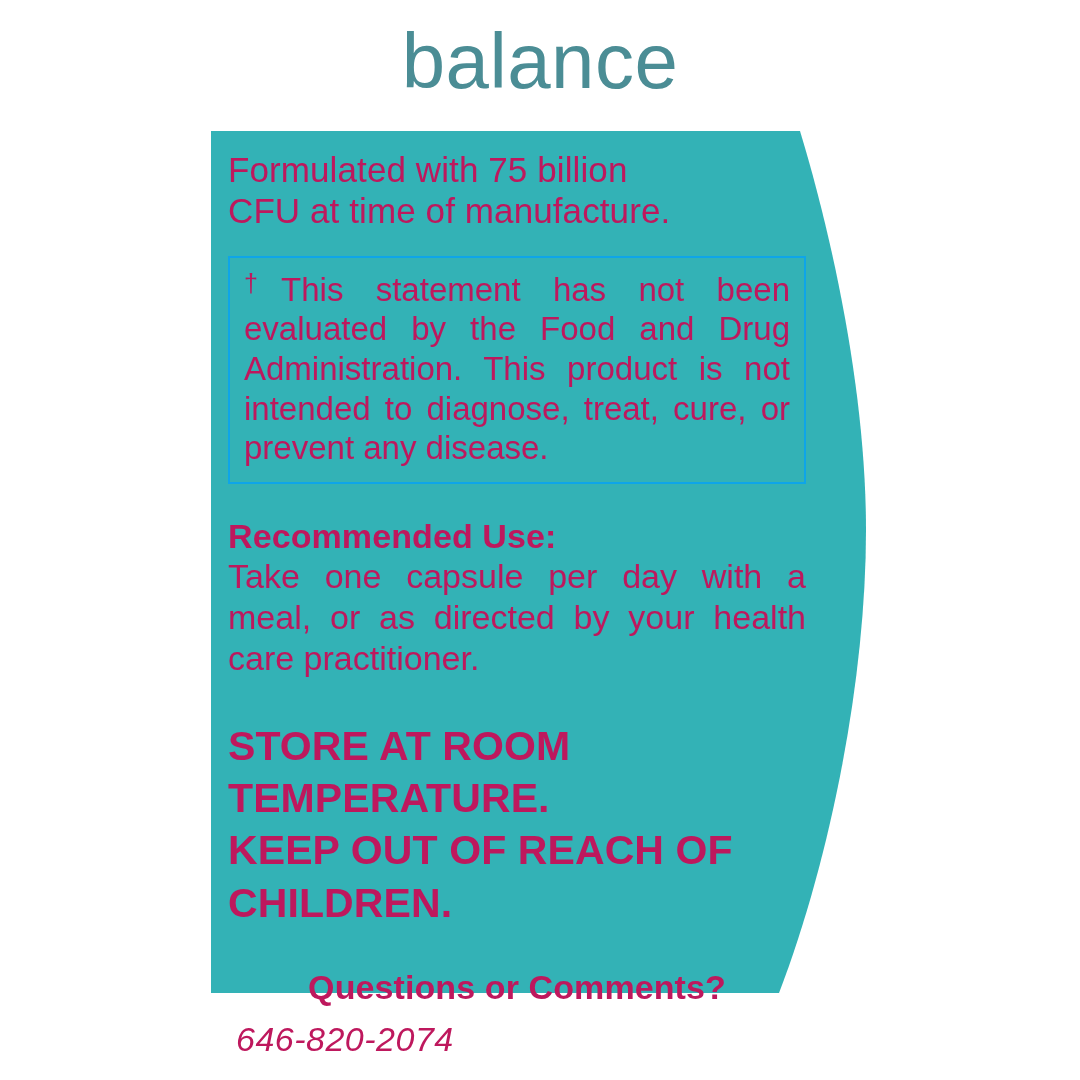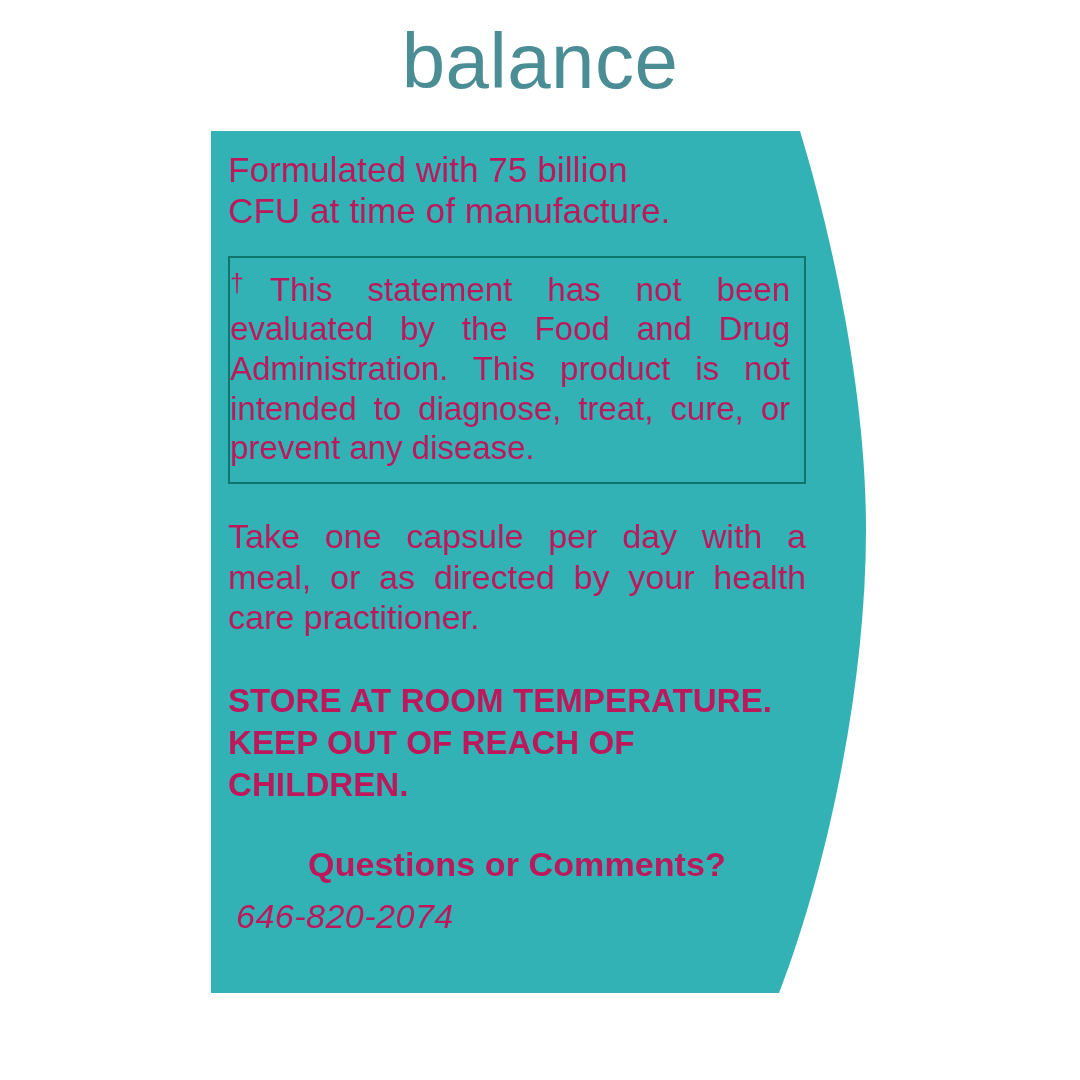--- a/index.html
+++ b/index.html
@@ -63,22 +63,22 @@
     font-weight: 400;
     line-height: 1.17;
     letter-spacing: 0.1px;
     white-space: pre-line;
     margin: 0 0 24px 0;
   }
 
   
   .disclaimer-box {
     box-sizing: border-box;
-    border: 2px solid #0f766e;
-    padding: 12px 14px 14px 0;
+    border: 2px solid #0ea5e9;
+    padding: 12px 14px 14px 14px;
     width: 578px;
     margin: 0 0 32px 0;
   }
   .disclaimer-text {
     font-size: 33px;
     font-weight: 300;
     line-height: 1.20;
     text-align: justify;
     text-align-last: left;
     margin: 0;
@@ -102,21 +102,21 @@
     font-size: 34px;
     font-weight: 400;
     line-height: 1.20;
     text-align: justify;
     text-align-last: left;
     margin: 0 0 42px 0;
   }
 
   
   .storage-text {
-    font-size: 33px;
+    font-size: 41px;
     font-weight: 700;
     line-height: 1.27;
     letter-spacing: 0.1px;
     white-space: pre-line;
     margin: 0 0 38px 0;
   }
 
   
   .contact-heading {
     font-size: 34px;
@@ -148,20 +148,21 @@
 
   <div class="panel-content">
 
     <p class="formulated-text">Formulated with 75 billion
 CFU at time of manufacture.</p>
 
     <div class="disclaimer-box">
       <p class="disclaimer-text"><span class="dagger">†</span><span>This statement has not been evaluated by the Food and Drug Administration. This product is not intended to diagnose, treat, cure, or prevent any disease.</span></p>
     </div>
 
+    <p class="section-heading">Recommended Use:</p>
     <p class="recommended-body">Take one capsule per day with a meal, or as directed by your health care practitioner.</p>
 
     <p class="storage-text">STORE AT ROOM TEMPERATURE.
 KEEP OUT OF REACH OF
 CHILDREN.</p>
 
     <p class="contact-heading">Questions or Comments?</p>
     <p class="contact-phone">646-820-2074</p>
 
   </div>

